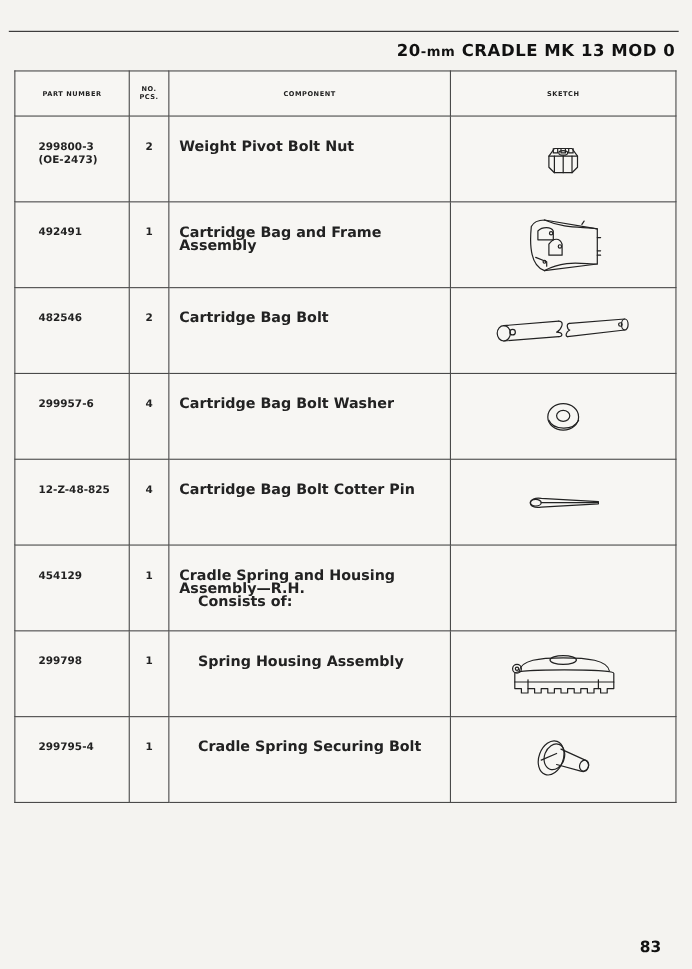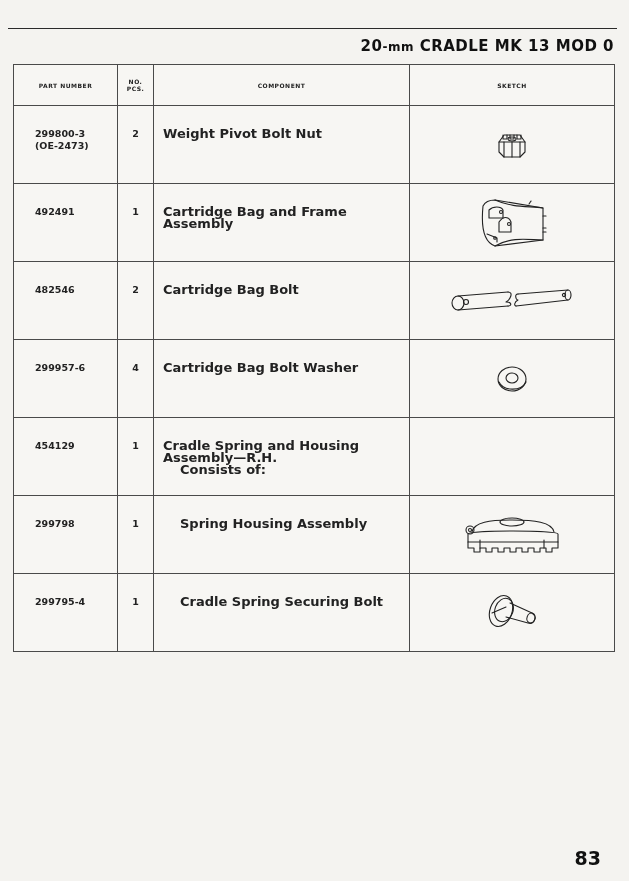--- a/index.html
+++ b/index.html
@@ -73,21 +73,21 @@
     line-height: 12px;
     color: #222;
   }
   td.comp.sub { padding-left: 26px !important; }
   td.comp .cont { display: block; padding-left: 17px; }
   td.sketch { text-align: center; vertical-align: middle !important; }
   td.sketch svg { display: block; margin: 0 auto; }
   .page-number {
     position: absolute;
     right: 28px; bottom: 12px;
-    font-weight: bold; font-size: 19px;
+    font-weight: bold; font-size: 14px;
     color: #111;
   }
 </style>
 </head>
 <body>
 
 <div class="header-title"><span>20</span><span class="mm">-mm</span><span> CRADLE MK 13 MOD 0</span></div>
 <div class="header-rule"></div>
 
 <table class="parts">
@@ -181,20 +181,34 @@
         <td class="sketch"><span><svg width="34" height="30" viewBox="0 0 34 30">
               <g fill="none" stroke="#222" stroke-width="1.1" stroke-linecap="round" stroke-linejoin="round">
     <ellipse cx="17" cy="15" rx="14" ry="12"></ellipse>
     <ellipse cx="17" cy="14" rx="6" ry="5"></ellipse>
     <path d="M4 18 C8 27 26 28 31 18"></path>
               </g>
             </svg></span></td>
       </tr>
       <tr>
         <td class="part">
+          <div>12-Z-48-825</div>
+        </td>
+        <td class="pcs">4</td>
+        <td class="comp"><span>Cartridge Bag Bolt Cotter Pin</span></td>
+        <td class="sketch"><span><svg width="72" height="20" viewBox="0 0 72 20">
+              <g fill="none" stroke="#222" stroke-width="1.1" stroke-linecap="round" stroke-linejoin="round">
+    <path d="M16 6 C4 4 2 16 16 14 L68 11 L68 9 L16 6"></path>
+    <ellipse cx="11" cy="10" rx="5" ry="3"></ellipse>
+    <path d="M16 10 L68 10"></path>
+              </g>
+            </svg></span></td>
+      </tr>
+      <tr>
+        <td class="part">
           <div>454129</div>
         </td>
         <td class="pcs">1</td>
         <td class="comp"><span>Cradle Spring and Housing Assembly—R.H.</span><span class="cont">Consists of:</span></td>
         <td class="sketch"></td>
       </tr>
       <tr>
         <td class="part">
           <div>299798</div>
         </td>

